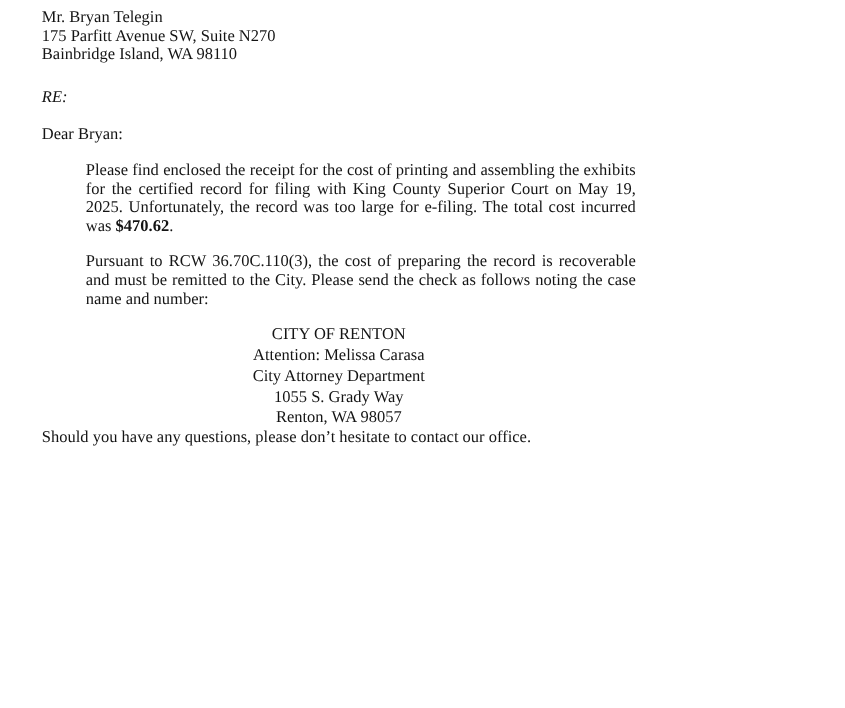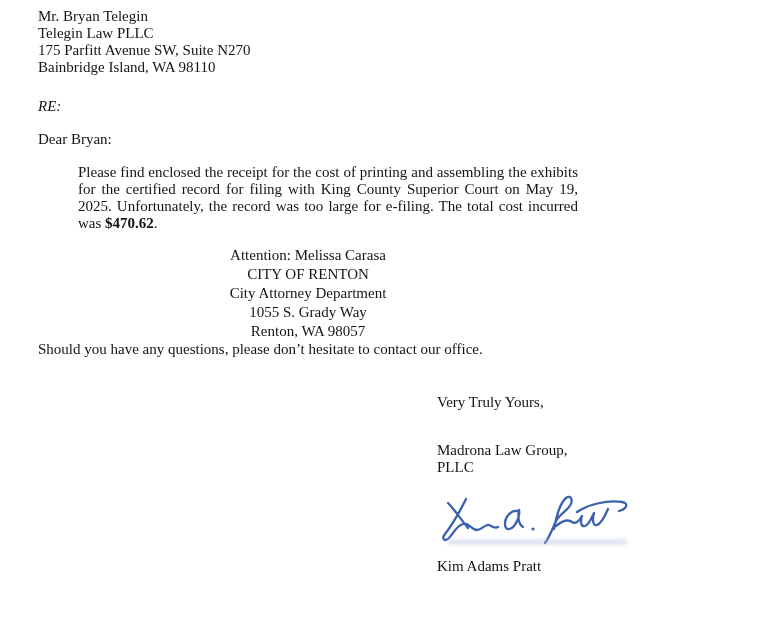--- a/index.html
+++ b/index.html
@@ -76,64 +76,38 @@
   }
   .signer-name { margin-top: 6px; }
 </style>
 </head>
 <body>
 
 <div class="page">
 
   <div class="recipient-block">
     <div>Mr. Bryan Telegin</div>
-    <div>Telegin Law PLLC</div>
     <div>175 Parfitt Avenue SW, Suite N270</div>
     <div>Bainbridge Island, WA 98110</div>
   </div>
 
   <div class="re-block">
     <div class="re-label">RE:</div>
   </div>
 
   <div class="salutation">Dear Bryan:</div>
 
   <div class="para para-1"><span>Please find enclosed the receipt for the cost of printing and assembling the exhibits for the certified record for filing with King County Superior Court on May 19, 2025. Unfortunately, the record was too large for e-filing. The total cost incurred was </span><span class="amount-bold">$470.62</span><span>.</span></div>
 
+  <div class="para para-2">Pursuant to RCW 36.70C.110(3), the cost of preparing the record is recoverable and must be remitted to the City.  Please send the check as follows noting the case name and number:</div>
 
   <div class="payee-block">
+    <div>CITY OF RENTON</div>
     <div>Attention: Melissa Carasa</div>
-    <div>CITY OF RENTON</div>
     <div>City Attorney Department</div>
     <div>1055 S. Grady Way</div>
     <div>Renton, WA 98057</div>
   </div>
 
   <div class="closing-para">Should you have any questions, please don’t hesitate to contact our office.</div>
 
-  <div class="sign-block">
-    <div>Very Truly Yours,</div>
-    <div class="firm-line">Madrona Law Group, PLLC</div>
-
-    <div class="signature-wrap">
-      <svg width="210" height="64" viewBox="0 0 210 64">
-        <g fill="none" stroke="#3a60ae" stroke-width="2.3" stroke-linecap="round" stroke-linejoin="round">
-
-          <path d="M11 15 C 17 21 23 30 31 40 M29 11 C 23 23 16 36 8 46 C 4 51 8 54 12 50 C 17 45 19 38 26 36 C 32 34 34 42 40 42 C 45 42 48 36 52 37 C 55 38 57 41 61 39"></path>
-
-          <path d="M80 23 C 74 22 68 29 68 36 C 68 42 73 43 77 38 C 81 33 83 26 82 22 C 81 28 81 36 86 39"></path>
-
-          <circle cx="96" cy="41" r="1.6" fill="#3a60ae" stroke="none"></circle>
-
-          <path d="M117 41 C 119 30 123 15 129 10 C 134 6 137 13 132 19 C 128 24 122 27 119 33 C 115 42 112 50 108 55"></path>
-
-          <path d="M119 38 C 125 33 131 31 135 34 C 138 36 142 34 145 28 C 143 34 144 39 148 38 C 152 37 154 31 157 25 C 155 32 156 38 160 37 C 164 36 168 28 171 21"></path>
-
-          <path d="M140 24 C 152 16 170 12 185 14 C 192 15 190 21 182 23"></path>
-        </g>
-      </svg>
-      <div class="signature-smudge"></div>
-    </div>
-
-    <div class="signer-name">Kim Adams Pratt</div>
-  </div>
 
 </div>
 
 </body></html>

